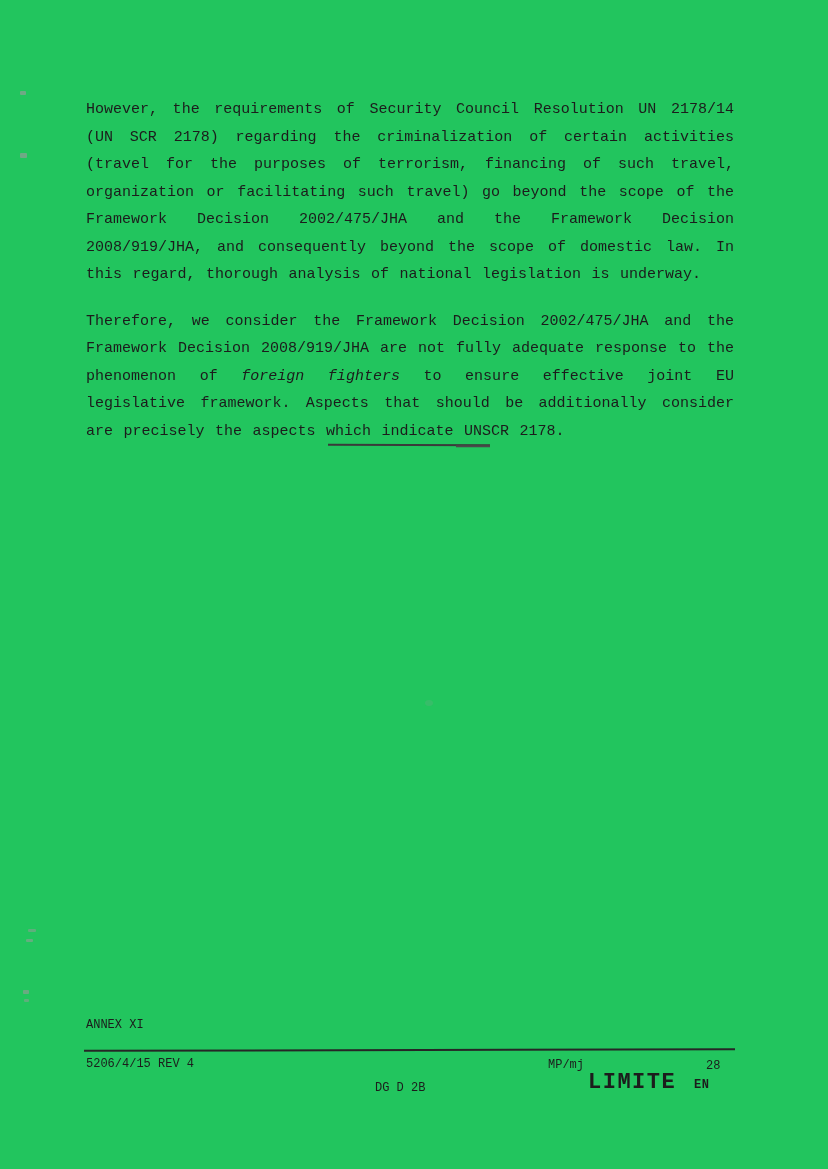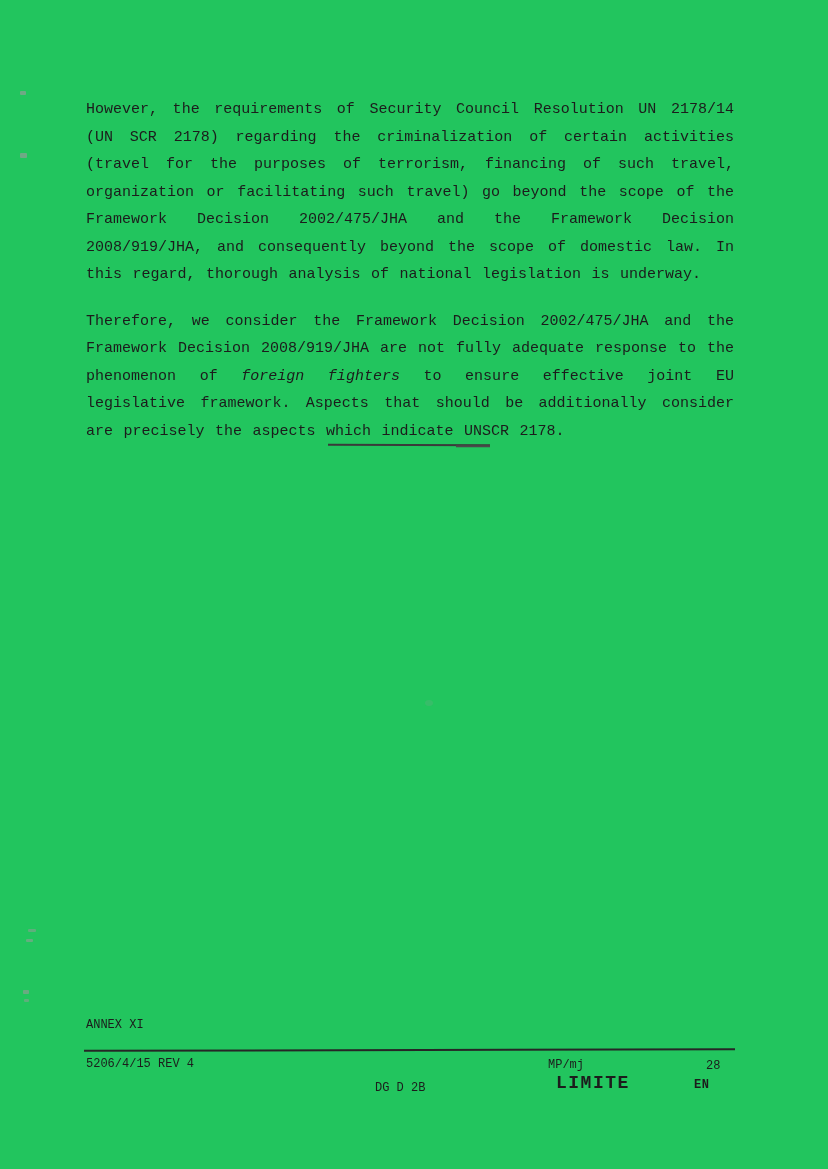--- a/index.html
+++ b/index.html
@@ -60,21 +60,21 @@
     font-size: 12px;
     line-height: 18px;
     white-space: nowrap;
     color: #1c1c1c;
   }
   .f-docnum   { left: 86px;  top: 1055px; }
   .f-initials { left: 548px; top: 1056px; }
   .f-pagenum  { left: 706px; top: 1057px; }
   .f-annex    { left: 86px;  top: 1016px; }
   .f-dg       { left: 375px; top: 1079px; }
-  .f-limite   { left: 556px; top: 1074px; font-size: 18px; font-weight: bold; letter-spacing: 1.5px; }
+  .f-limite   { left: 588px; top: 1074px; font-size: 22px; font-weight: bold; letter-spacing: 1.5px; }
   .f-lang     { left: 694px; top: 1076px; font-size: 12px; font-weight: bold; letter-spacing: 0.5px; }
   .speck {
     position: absolute;
     background: #9a9a9a;
     border-radius: 1px;
   }
   .speck-1 { left: 20px;  top: 91px;  width: 6px; height: 4px; opacity: 0.65; }
   .speck-2 { left: 20px;  top: 153px; width: 7px; height: 5px; opacity: 0.65; }
   .speck-3 { left: 28px;  top: 929px; width: 8px; height: 3px; opacity: 0.5; }
   .speck-3b{ left: 26px;  top: 939px; width: 7px; height: 3px; opacity: 0.55; }

